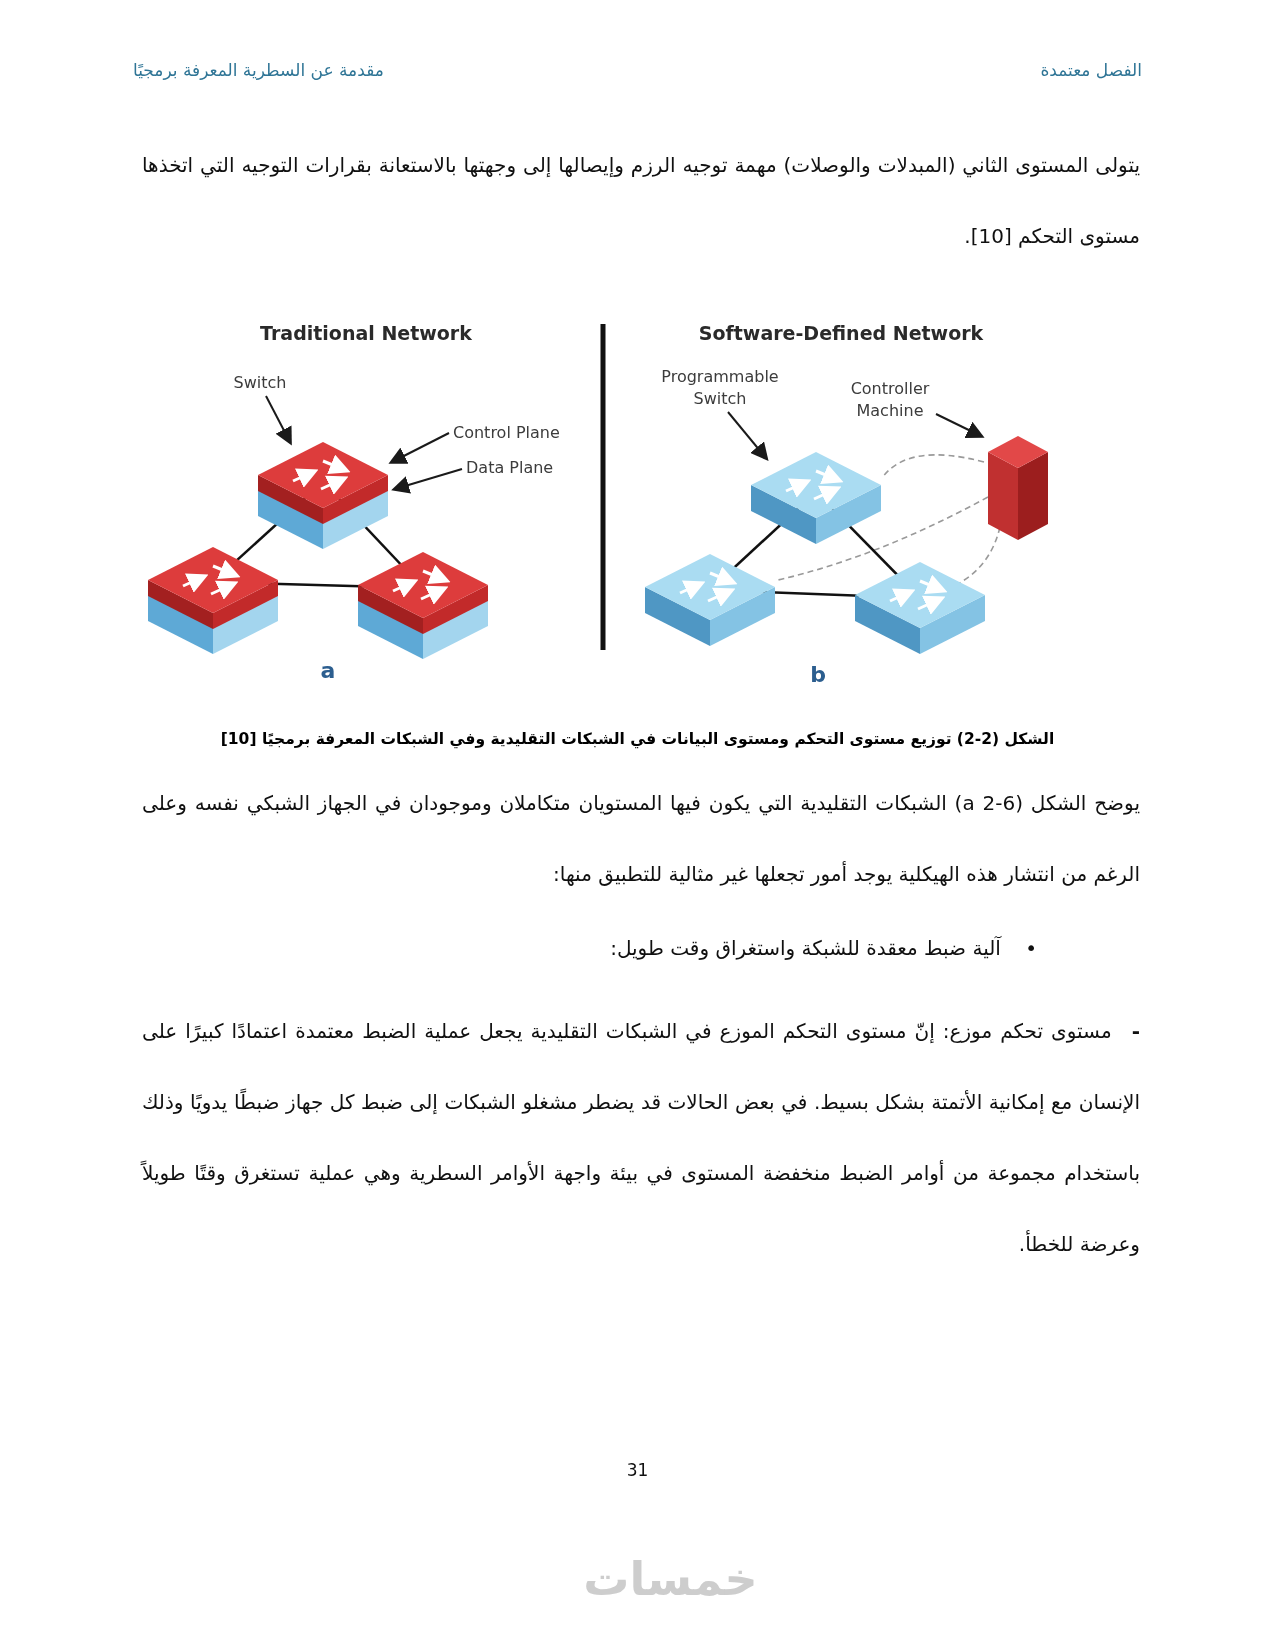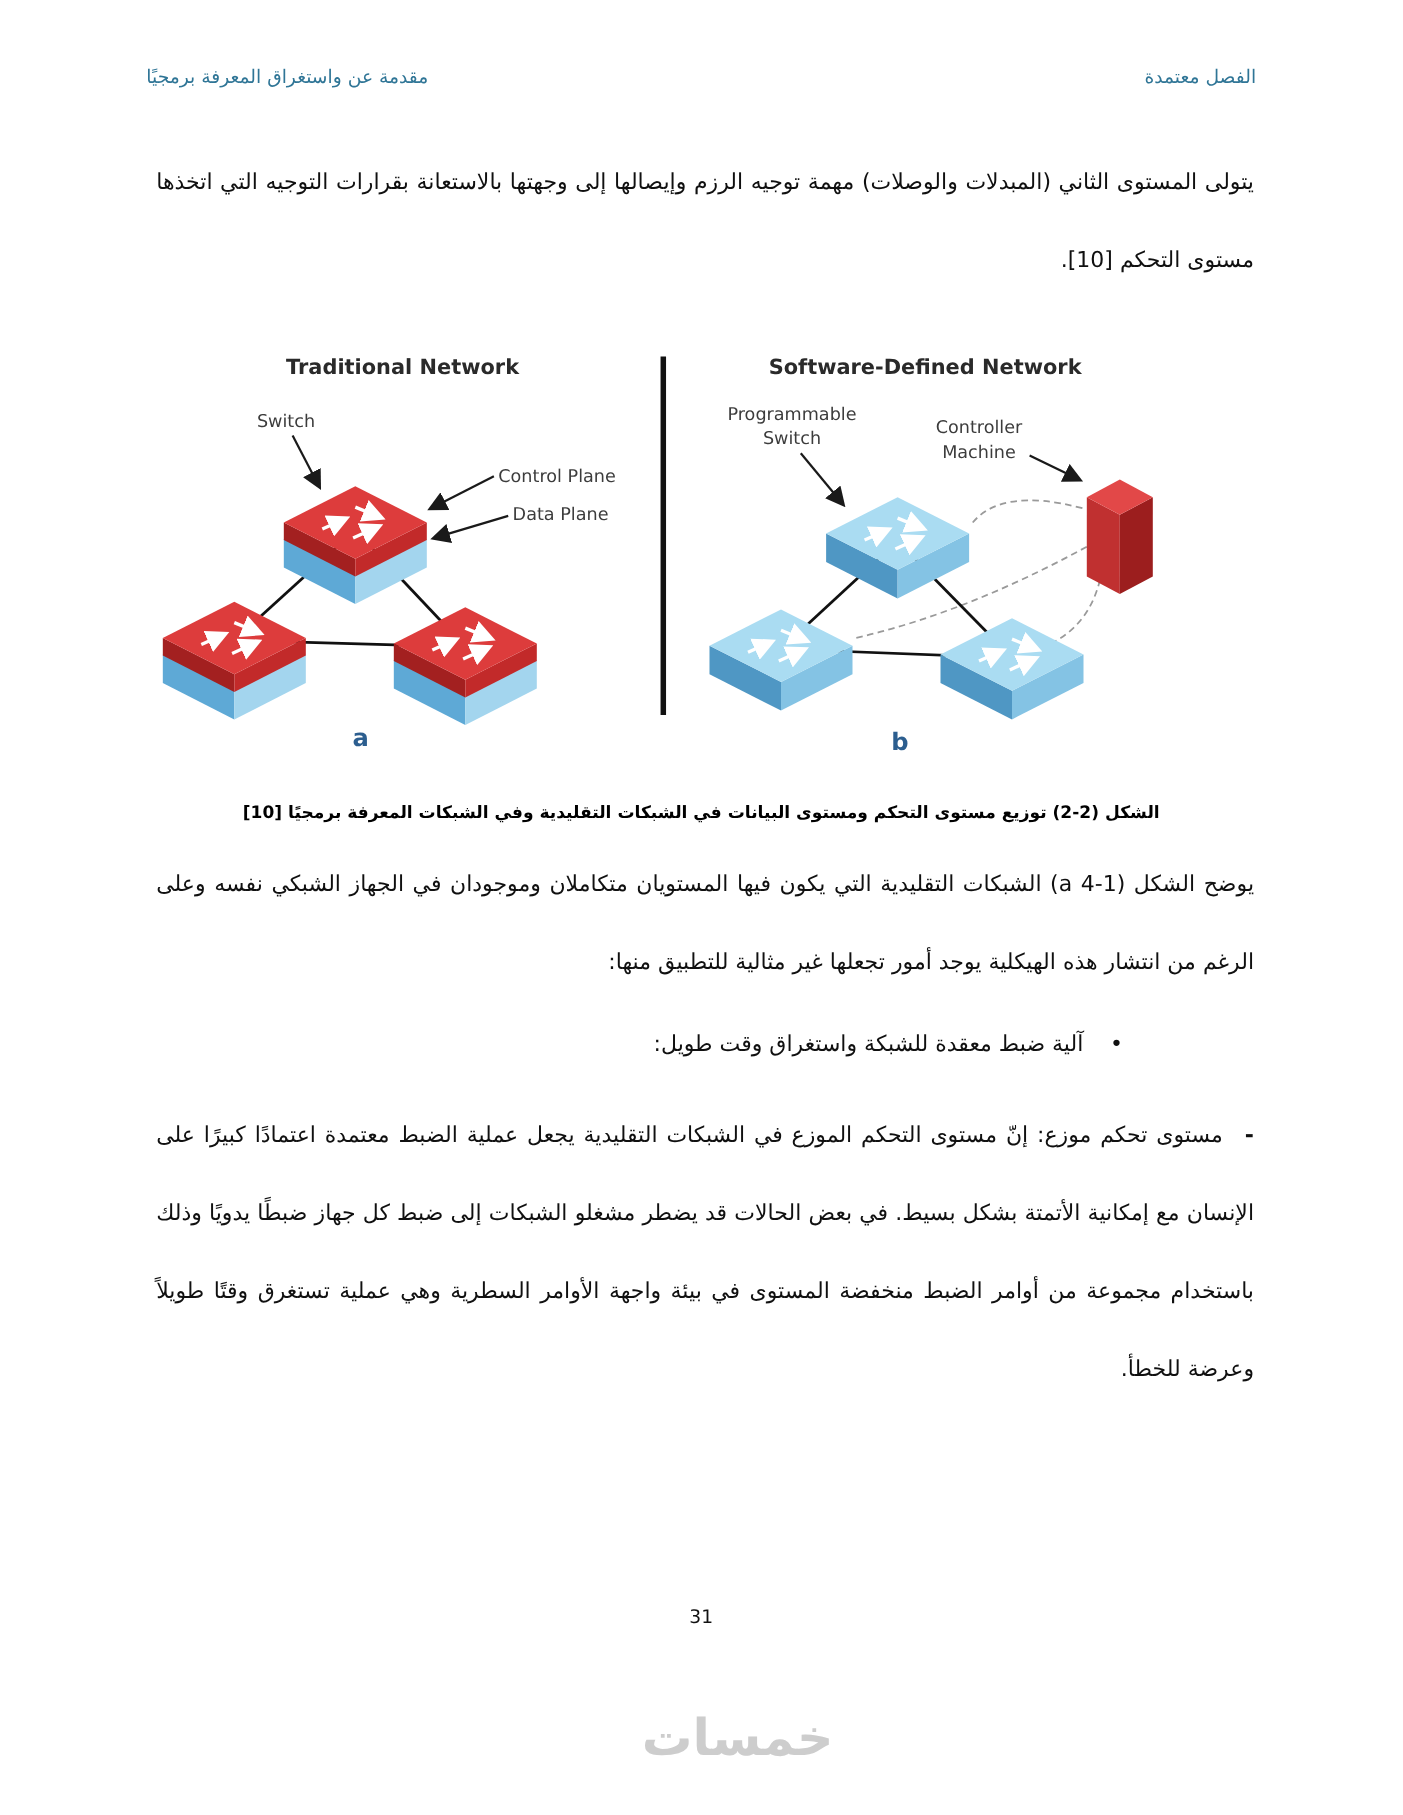--- a/index.html
+++ b/index.html
@@ -25,21 +25,21 @@
   }
   #p1 { top: 130px; }
   #p2 { top: 768px; }
   .figwrap { position: absolute; top: 312px; left: 138px; width: 1000px; height: 400px; }
   .caption {
     position: absolute; top: 714px; left: 90px; right: 90px;
     direction: rtl; text-align: center;
     font-weight: bold; font-size: 15.5px; color: #000; margin: 16px;
   }
   .bullet-line {
-    position: absolute; top: 936px; right: 254px; left: 135px;
+    position: absolute; top: 936px; right: 238px; left: 135px;
     direction: rtl; font-size: 20px; color: #101010;
   }
   .bullet-line .btxt { margin-right: 18px; }
   #item { top: 996px; }
   #item .dash { margin-left: 12px; font-weight: bold; }
   #item b { font-weight: normal; }
   .pagenum {
     position: absolute; top: 1460px; left: 0; width: 100%;
     text-align: center; font-size: 17px; color: #111;
   }
@@ -56,21 +56,21 @@
   .fig-sub   { font: bold 22px "DejaVu Sans", sans-serif; fill: #2c5e8f; }
   .ptr  { stroke: #1a1a1a; stroke-width: 2; marker-end: url(#ahb); }
   .conn { stroke: #111; stroke-width: 2.5; }
   .dash-link { stroke: #9a9a9a; stroke-width: 1.6; fill: none; stroke-dasharray: 6 4; }
 </style>
 </head>
 <body>
 
 <div class="header">
   <span>الفصل معتمدة</span>
-  <span>مقدمة عن واستغراق المعرفة برمجيًا</span>
+  <span>مقدمة عن السطرية المعرفة برمجيًا</span>
 </div>
 
 <p class="para" id="p1">يتولى المستوى الثاني (المبدلات والوصلات) مهمة توجيه الرزم وإيصالها إلى وجهتها بالاستعانة بقرارات التوجيه التي اتخذها مستوى التحكم [10].</p>
 
 <div class="figwrap">
   <svg viewBox="0 0 1000 400" width="1000" height="400">
     <defs>
       <marker id="ahb" markerWidth="9" markerHeight="9" refX="7" refY="4.5" orient="auto">
         <path d="M0,0 L9,4.5 L0,9 Z" fill="#1a1a1a"></path>
       </marker>
@@ -149,21 +149,21 @@
     <use href="#sdn-switch" x="572" y="275"></use>
     <use href="#sdn-switch" x="782" y="283"></use>
     <use href="#controller-box" x="880" y="140"></use>
 
     <text x="680" y="370" class="fig-sub" text-anchor="middle">b</text>
   </svg>
 </div>
 
 <p class="caption">الشكل (2-2) توزيع مستوى التحكم ومستوى البيانات في الشبكات التقليدية وفي الشبكات المعرفة برمجيًا [10]</p>
 
-<p class="para" id="p2">يوضح الشكل (a 4-1) الشبكات التقليدية التي يكون فيها المستويان متكاملان وموجودان في الجهاز الشبكي نفسه وعلى الرغم من انتشار هذه الهيكلية يوجد أمور تجعلها غير مثالية للتطبيق منها:</p>
+<p class="para" id="p2">يوضح الشكل (a 2-6) الشبكات التقليدية التي يكون فيها المستويان متكاملان وموجودان في الجهاز الشبكي نفسه وعلى الرغم من انتشار هذه الهيكلية يوجد أمور تجعلها غير مثالية للتطبيق منها:</p>
 
 <div class="bullet-line">
   <span>•</span>
   <span class="btxt">آلية ضبط معقدة للشبكة واستغراق وقت طويل:</span>
 </div>
 
 <p class="para" id="item">
   <span class="dash">-</span>
   <b>مستوى تحكم موزع:</b>
   <span>إنّ مستوى التحكم الموزع في الشبكات التقليدية يجعل عملية الضبط معتمدة اعتمادًا كبيرًا على الإنسان مع إمكانية الأتمتة بشكل بسيط. في بعض الحالات قد يضطر مشغلو الشبكات إلى ضبط كل جهاز ضبطًا يدويًا وذلك باستخدام مجموعة من أوامر الضبط منخفضة المستوى في بيئة واجهة الأوامر السطرية وهي عملية تستغرق وقتًا طويلاً وعرضة للخطأ.</span>

